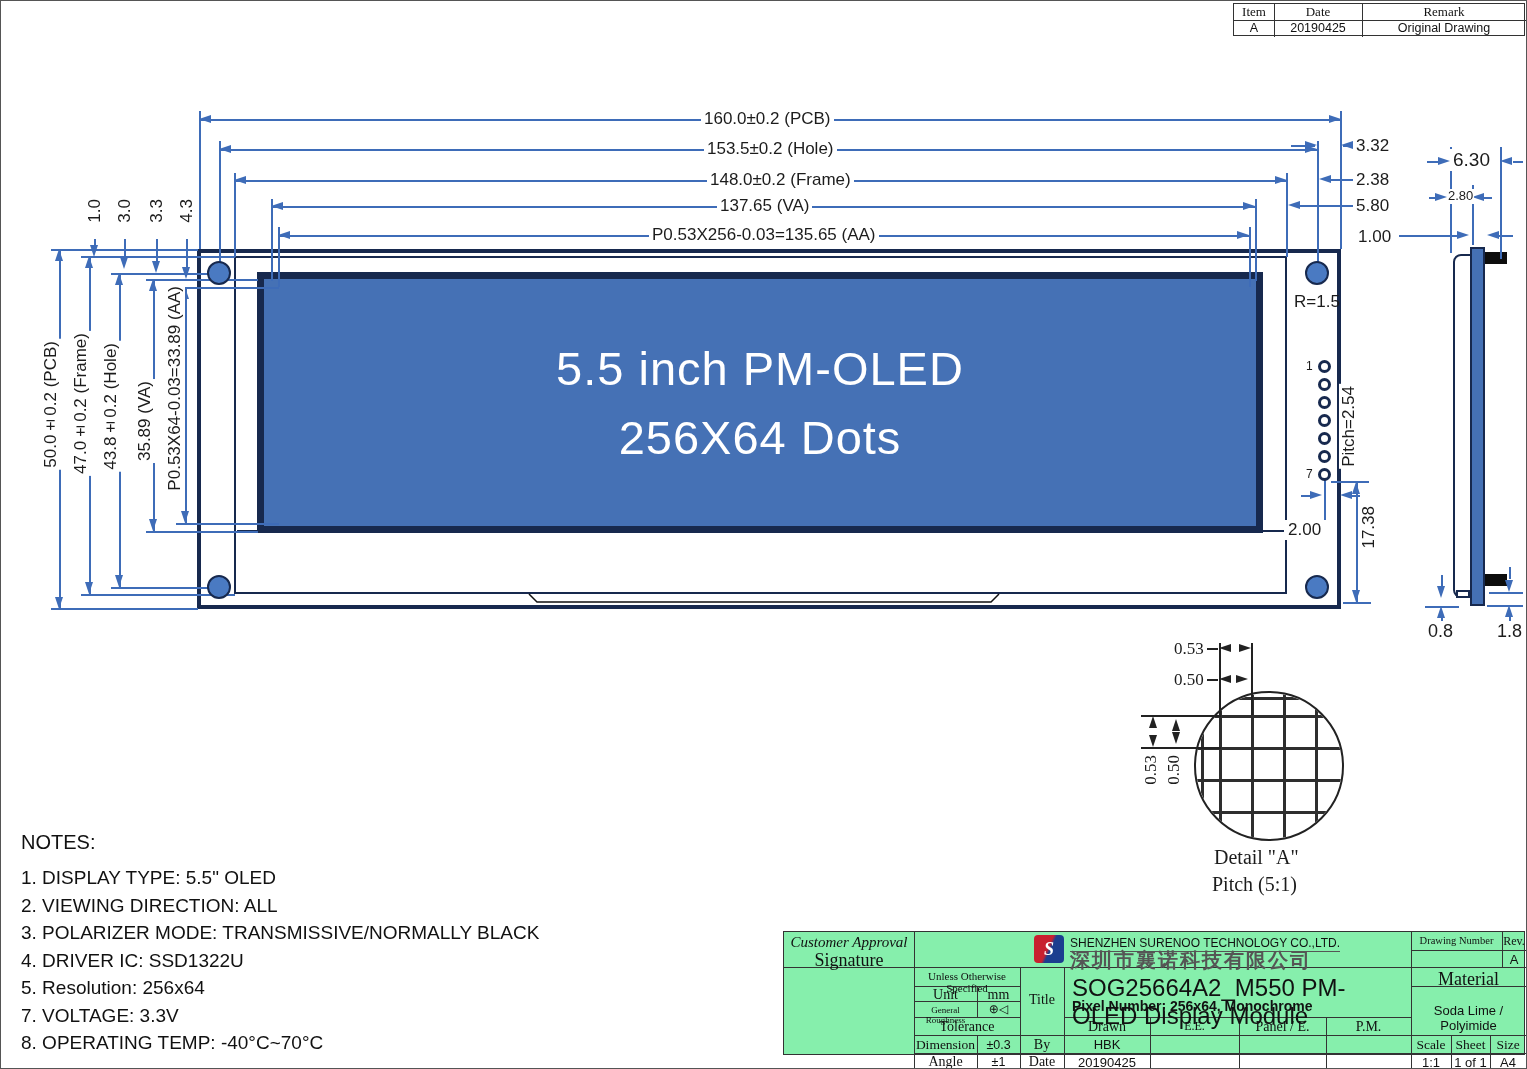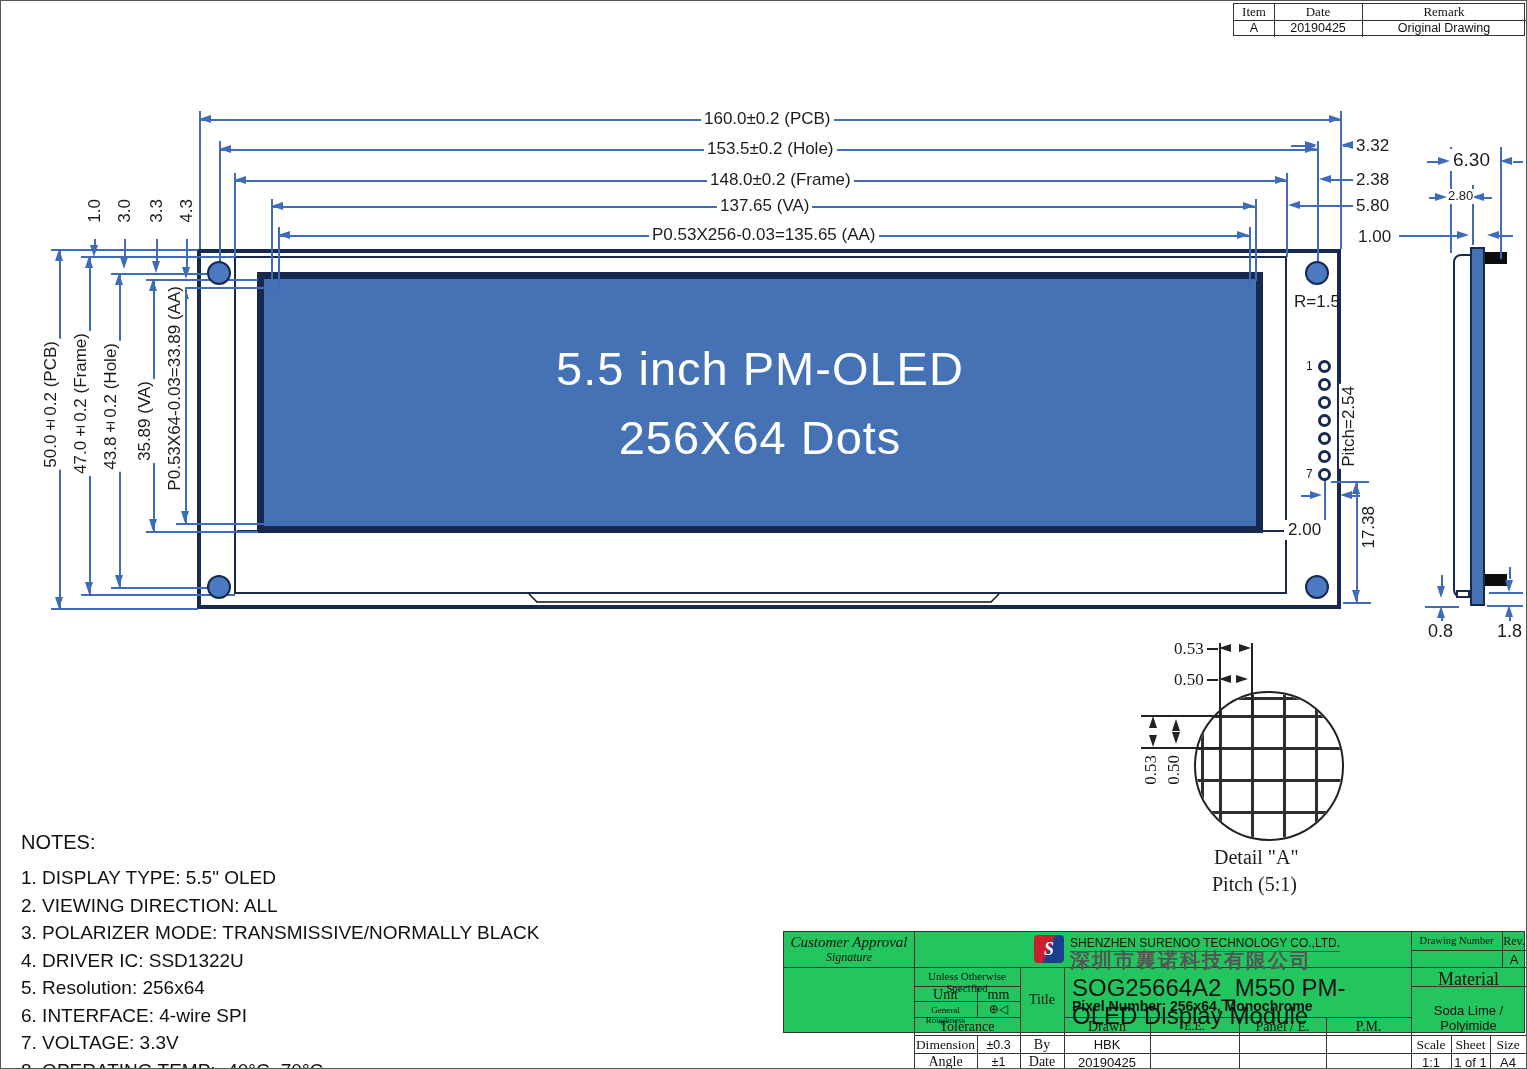--- a/index.html
+++ b/index.html
@@ -48,21 +48,21 @@
   #detail-circle{position:absolute;left:1193px;top:690px;width:150px;height:150px;border:2px solid #222;border-radius:50%;overflow:hidden;z-index:2;background:#fff}
   #detail-grid{position:absolute;inset:0;
     background-image:
       repeating-linear-gradient(to right,#2e2e2e 0 3px,transparent 3px 32px),
       repeating-linear-gradient(to bottom,#2e2e2e 0 3px,transparent 3px 32px);
     background-position:23px 22px;}
 
   
   .tcell{position:absolute;text-align:center;color:#111;z-index:6}
   .tl{position:absolute;background:var(--tbl);z-index:5}
-  #titleblock{position:absolute;left:782px;top:930px;width:742px;height:102px;border:1.5px solid var(--tbl);font-family:"Liberation Serif",serif;background:#22c55e;z-index:7}
+  #titleblock{position:absolute;left:782px;top:930px;width:742px;height:124px;border:1.5px solid var(--tbl);font-family:"Liberation Serif",serif;background:#86efac;z-index:7}
   #revtable{position:absolute;left:1232px;top:2px;width:292px;height:33px;border:1px solid var(--tbl);font-family:"Liberation Serif",serif;background:#fff;z-index:7}
   .sans{font-family:"Liberation Sans",sans-serif}
 
   #notes{position:absolute;left:20px;top:830px;width:600px;color:#111;z-index:6}
   #notes .nh1{font-size:20px;margin-bottom:12px}
   #notes .nitem{font-size:19px;margin-bottom:4.5px;line-height:23px}
 
   #logo{position:absolute;left:250px;top:3px;width:30px;height:28px;border-radius:4px;
     background:linear-gradient(115deg,#c8202f 46%,#1b3e8f 54%);
     display:flex;align-items:center;justify-content:center;color:#fff;font-style:italic;font-weight:bold;font-size:18px;z-index:6}
@@ -284,21 +284,20 @@
   <div class="dim serif" style="left:1210px;top:845px;font-size:20px">Detail "A"</div>
   <div class="dim serif" style="left:1208px;top:872px;font-size:20px">Pitch (5:1)</div>
 
   <div id="notes">
     <div class="nh1">NOTES:</div>
     <div class="nitem">1. DISPLAY TYPE: 5.5" OLED</div>
     <div class="nitem">2. VIEWING DIRECTION: ALL</div>
     <div class="nitem">3. POLARIZER MODE: TRANSMISSIVE/NORMALLY BLACK</div>
     <div class="nitem">4. DRIVER IC: SSD1322U</div>
     <div class="nitem">5. Resolution: 256x64</div>
-    <div class="nitem">6. INTERFACE: 4-wire SPI</div>
     <div class="nitem">7. VOLTAGE: 3.3V</div>
     <div class="nitem">8. OPERATING TEMP: -40°C~70°C</div>
   </div>
 
   <div id="revtable">
     <div class="tl" style="left:40px;top:0;width:1px;height:33px"></div>
     <div class="tl" style="left:128px;top:0;width:1px;height:33px"></div>
     <div class="tl" style="left:0;top:16px;width:292px;height:1px"></div>
     <div class="tcell" style="left:0;top:0;width:40px;font-size:13px">Item</div>
     <div class="tcell" style="left:40px;top:0;width:88px;font-size:13px">Date</div>
@@ -326,21 +325,21 @@
     <div class="tl" style="left:280px;top:35px;width:1px;height:103px"></div>
     <div class="tl" style="left:366px;top:85px;width:1px;height:53px"></div>
     <div class="tl" style="left:455px;top:85px;width:1px;height:53px"></div>
     <div class="tl" style="left:542px;top:85px;width:1px;height:53px"></div>
     <div class="tl" style="left:627px;top:0;width:1px;height:138px"></div>
     <div class="tl" style="left:667px;top:103px;width:1px;height:35px"></div>
     <div class="tl" style="left:706px;top:103px;width:1px;height:35px"></div>
     <div class="tl" style="left:718px;top:0;width:1px;height:35px"></div>
 
     <div class="tcell" style="left:0;top:2px;width:130px;font-style:italic;font-size:15px">Customer Approval</div>
-    <div class="tcell" style="left:0;top:18px;width:130px;font-style:italic;font-size:12px">Signature</div>
+    <div class="tcell" style="left:0;top:18px;width:130px;font-size:18px">Signature</div>
 
     <div id="logo">
         <span>S</span>
       </div>
     <div class="tcell sans" style="left:286px;top:4px;width:auto;text-align:left;font-size:12px;border-bottom:1px solid #555;padding-bottom:1px">SHENZHEN SURENOO TECHNOLOGY CO.,LTD.</div>
     <div class="tcell" style="left:286px;top:15px;width:auto;text-align:left;font-size:20px;color:#555;font-weight:bold;letter-spacing:2px">深圳市襄诺科技有限公司</div>
 
     <div class="tcell" style="left:130px;top:38px;width:106px;font-size:11px">Unless Otherwise Specified</div>
     <div class="tcell" style="left:130px;top:55px;width:63px;font-size:14px">Unit</div>
     <div class="tcell" style="left:193px;top:55px;width:43px;font-size:14px">mm</div>

